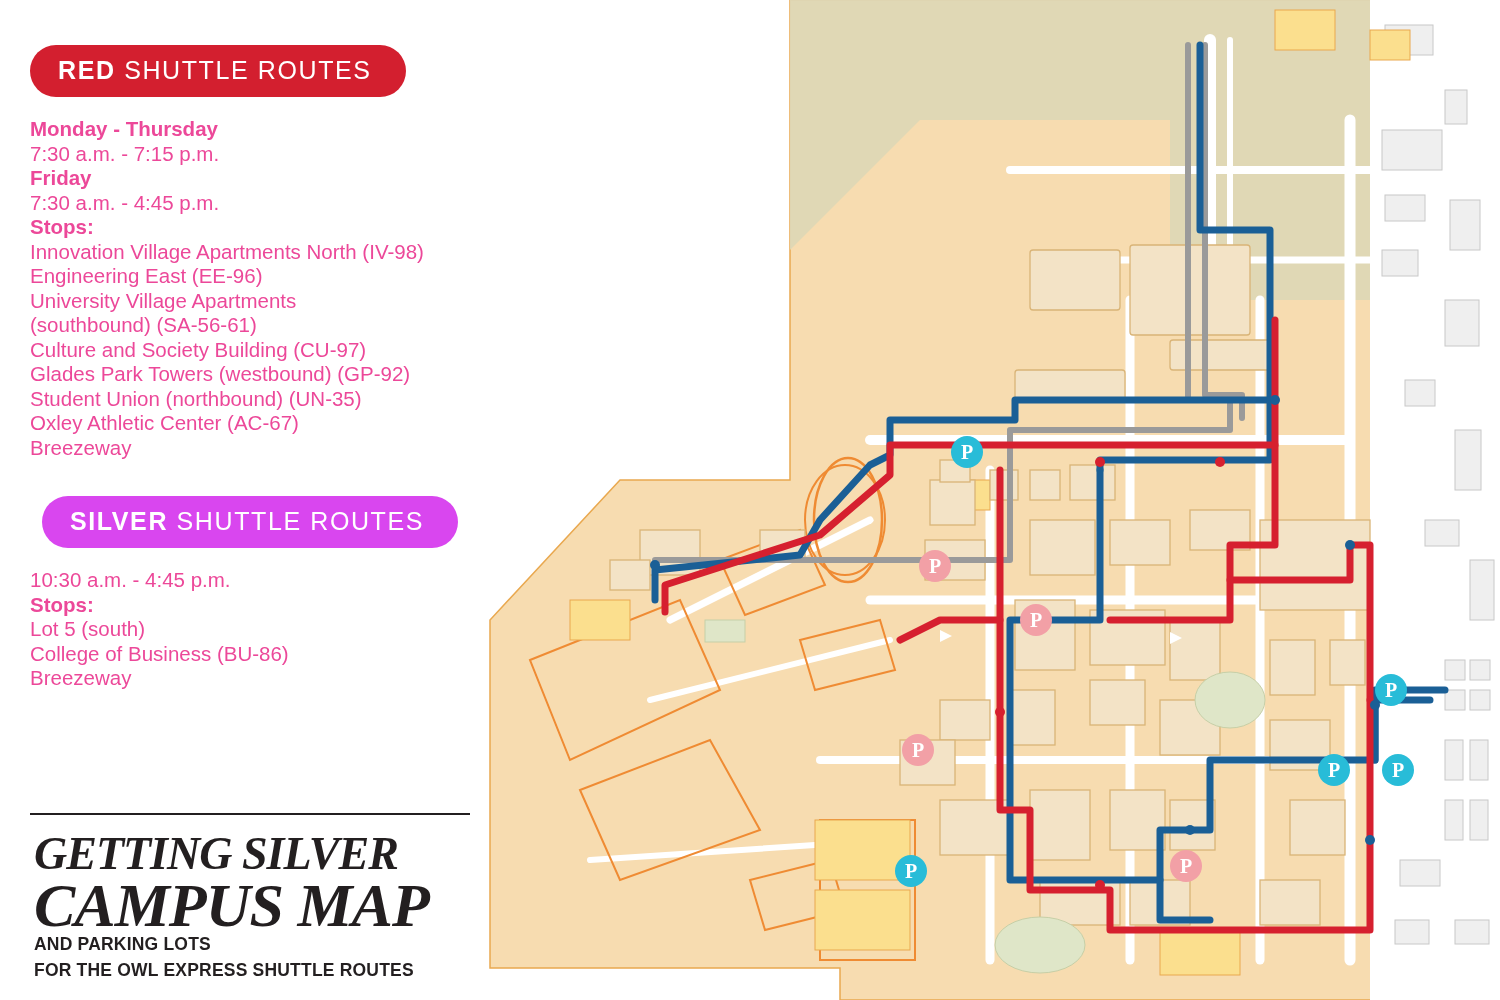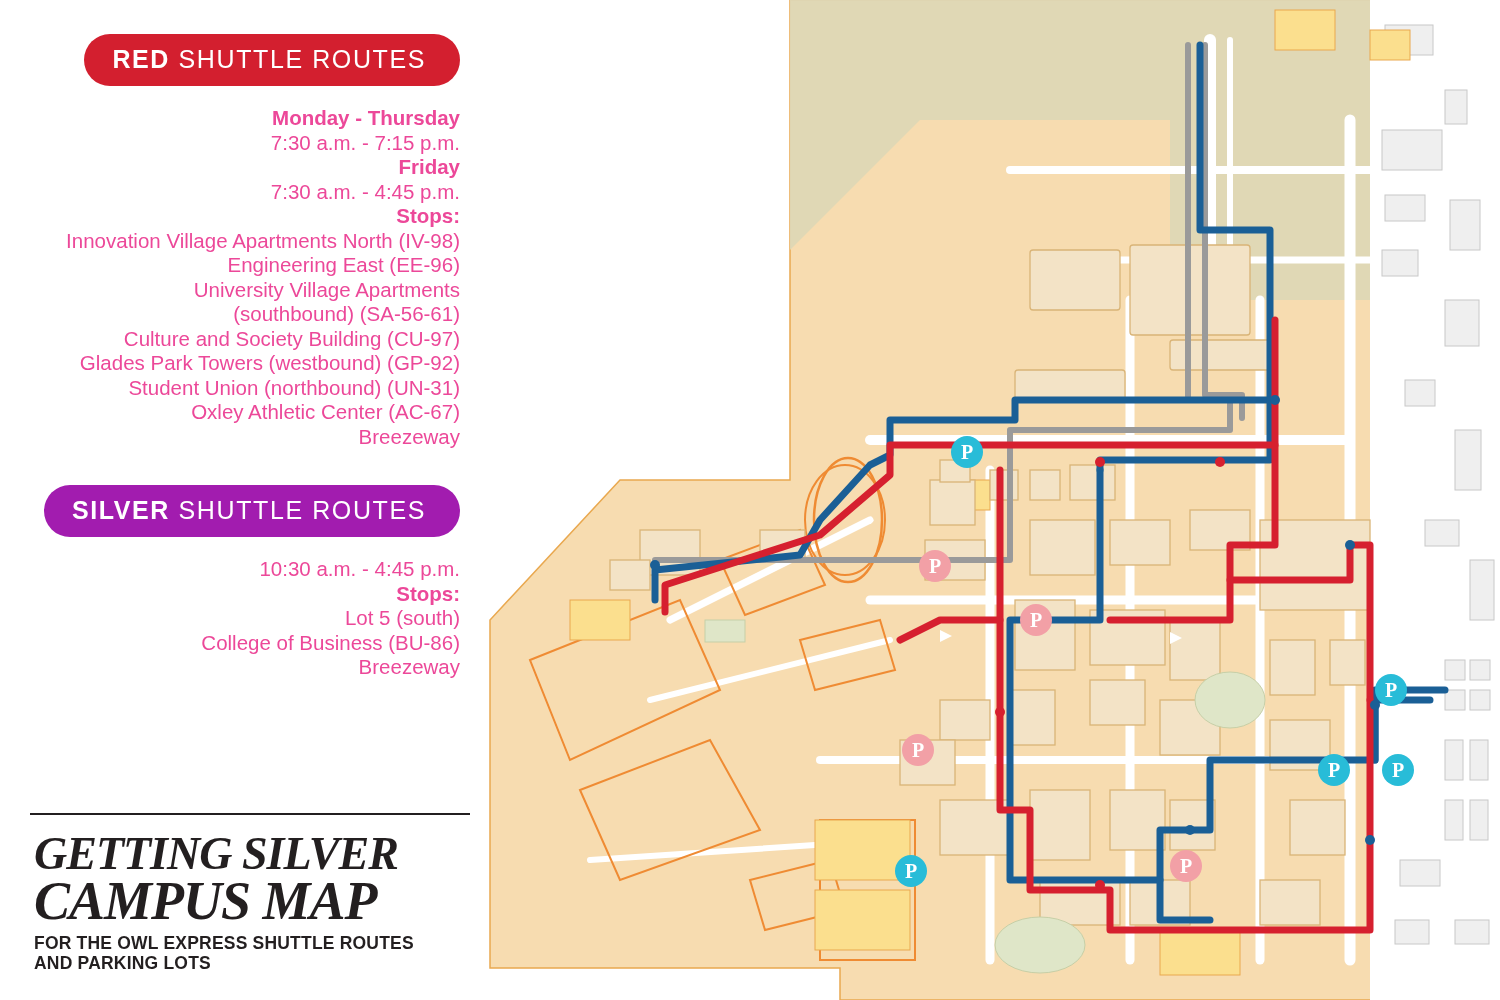--- a/index.html
+++ b/index.html
@@ -8,21 +8,21 @@
     width: 1500px;
     height: 1000px;
     background: #ffffff;
     font-family: "Liberation Sans", sans-serif;
     overflow: hidden;
     position: relative;
   }
   .page { position: relative; width: 1500px; height: 1000px; }
 
   
-  .col { position: absolute; top: 0; text-align: right; }
+  .col { position: absolute; top: 11px; }
   .col-red { left: 30px; width: 430px; }
   .col-blue { left: 488px; width: 420px; }
 
   .vrule {
     position: absolute;
     left: 470px; top: 0;
     width: 2px; height: 815px;
     background: #231f20;
   }
   .hrule {
@@ -39,42 +39,42 @@
     font-size: 25px;
     letter-spacing: 1.6px;
     padding: 13px 34px 14px 28px;
     line-height: 1;
     white-space: nowrap;
   }
   .pill b { font-weight: bold; }
   .pill span { font-weight: normal; }
   .pill-red { background: #d31f2f; }
   .pill-blue { background: #1a5f96; }
-  .pill-silver { background: #a21caf; }
+  .pill-silver { background: #d946ef; }
 
   .pill-wrap-red { margin-top: 34px; }
   .pill-wrap-blue { margin-top: 34px; }
   .pill-wrap-silver { margin-top: 36px; margin-left: 12px; }
 
   .block { margin-top: 20px; color: #ec4899; font-size: 20.5px; line-height: 24.5px; }
   .block .hd { font-weight: bold; }
   .block .ln { font-weight: normal; }
 
   
   .title-wrap { position: absolute; left: 34px; top: 833px; width: 430px; }
   .title1, .title2 {
     font-family: "Liberation Serif", serif;
     font-weight: bold;
     font-style: italic;
     color: #231f20;
     letter-spacing: -1px;
     line-height: 0.92;
   }
   .title1 { font-size: 46px; }
-  .title2 { font-size: 54px; margin-top: 2px; }
+  .title2 { font-size: 62px; margin-top: 2px; }
   .subtitle {
     font-family: "Liberation Sans", sans-serif;
     font-weight: bold;
     color: #231f20;
     font-size: 17.5px;
     line-height: 20px;
     letter-spacing: 0.2px;
     margin-top: 6px;
   }
 
@@ -116,21 +116,21 @@
       <div class="ln">7:30 a.m. - 7:15 p.m.</div>
       <div class="hd">Friday</div>
       <div class="ln">7:30 a.m. - 4:45 p.m.</div>
       <div class="hd">Stops:</div>
       <div class="ln">Innovation Village Apartments North (IV-98)</div>
       <div class="ln">Engineering East (EE-96)</div>
       <div class="ln">University Village Apartments</div>
       <div class="ln">(southbound) (SA-56-61)</div>
       <div class="ln">Culture and Society Building (CU-97)</div>
       <div class="ln">Glades Park Towers (westbound) (GP-92)</div>
-      <div class="ln">Student Union (northbound) (UN-31)</div>
+      <div class="ln">Student Union (northbound) (UN-35)</div>
       <div class="ln">Oxley Athletic Center (AC-67)</div>
       <div class="ln">Breezeway</div>
     </div>
 
     <div class="pill-wrap-silver">
       <div class="pill pill-silver">
         <b>SILVER</b><span> SHUTTLE ROUTES</span>
       </div>
     </div>
 
@@ -167,22 +167,22 @@
       <div class="ln">(northbound) (SA-56-61)</div>
     </div>
   </div>
 
   <div class="vrule"></div>
   <div class="hrule"></div>
 
   <div class="title-wrap">
     <div class="title1">GETTING SILVER</div>
     <div class="title2">CAMPUS MAP</div>
+    <div class="subtitle" style="margin-top:0">AND PARKING LOTS</div>
     <div class="subtitle">FOR THE OWL EXPRESS SHUTTLE ROUTES</div>
-    <div class="subtitle" style="margin-top:0">AND PARKING LOTS</div>
   </div>
 
   <div class="legend">
     <div class="legend-row">
       <div class="legend-key">
         <div class="pmark cyan">P</div>
       </div>
       <div class="legend-label">Parking Lots to Check Out</div>
     </div>
     <div class="legend-row">

